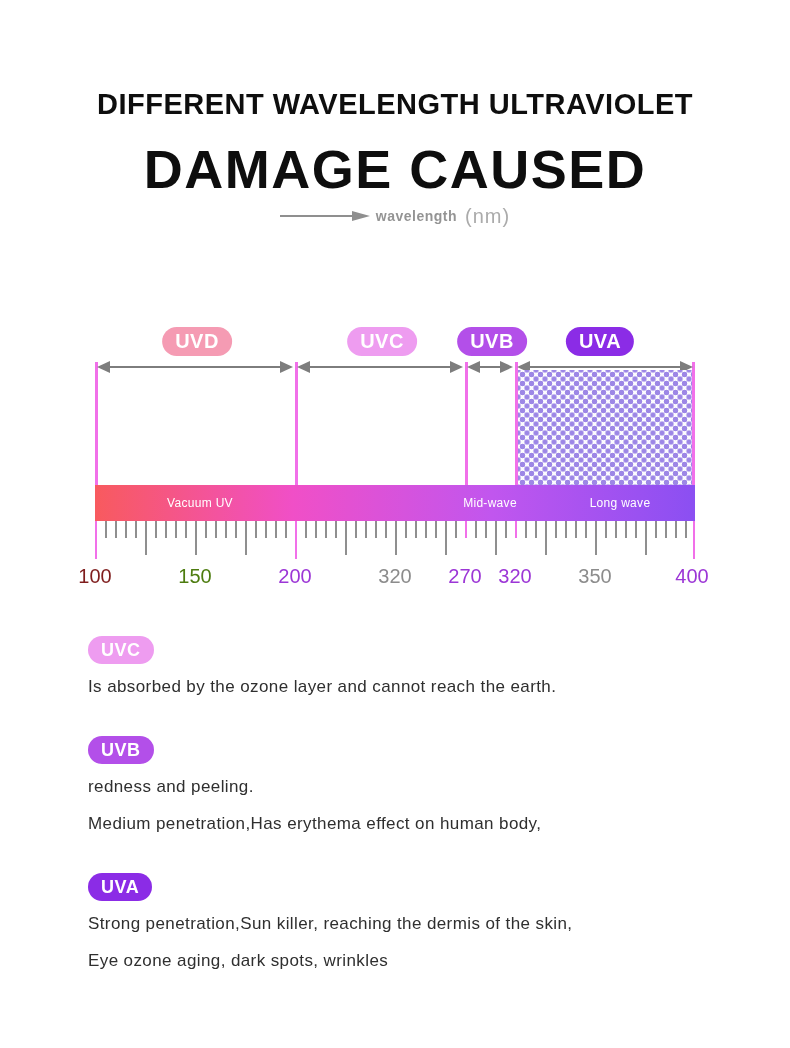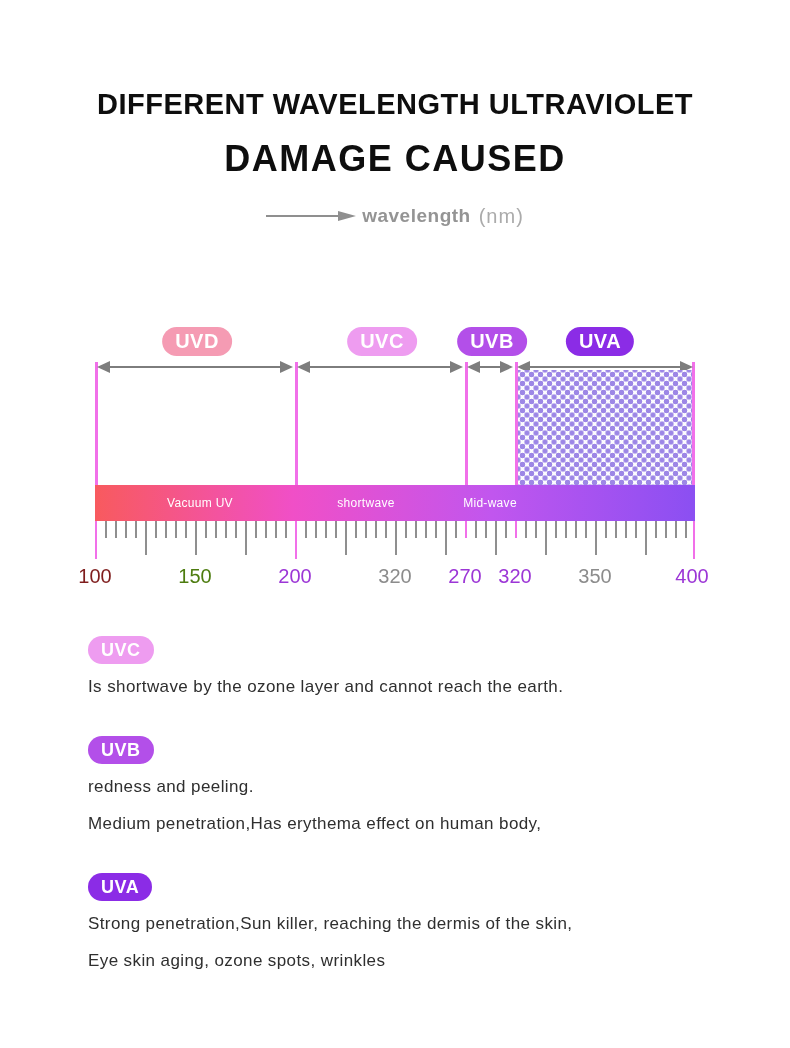--- a/index.html
+++ b/index.html
@@ -3,29 +3,29 @@
 <meta charset="utf-8">
 <style>
   html,body{margin:0;padding:0;background:#ffffff;}
   body{font-family:"Liberation Sans", sans-serif; -webkit-font-smoothing:antialiased;}
   .page{position:relative;width:790px;height:1048px;background:#ffffff;overflow:hidden;}
 
   
   .title1{position:absolute;top:88px;left:0;width:790px;text-align:center;
           font-size:29px;font-weight:700;color:#0e0e0e;letter-spacing:.5px;margin:0;}
   .title2{position:absolute;top:138px;left:0;width:790px;text-align:center;
-          font-size:36px;font-weight:700;color:#0e0e0e;letter-spacing:1.5px;margin:0;}
+          font-size:54px;font-weight:700;color:#0e0e0e;letter-spacing:1.5px;margin:0;}
 
   
   .wl-row{position:absolute;top:200px;left:0;width:790px;height:32px;
           display:flex;align-items:center;justify-content:center;}
   .wl-line{display:inline-block;width:72px;height:2px;background:#8f8f8f;}
   .wl-head{display:inline-block;width:0;height:0;border-top:5px solid transparent;
            border-bottom:5px solid transparent;border-left:18px solid #8f8f8f;margin-right:6px;}
-  .wl-text{font-size:19px;font-weight:700;color:#949494;letter-spacing:.5px;}
+  .wl-text{font-size:14px;font-weight:700;color:#949494;letter-spacing:.5px;}
   .wl-unit{font-size:20px;font-weight:400;color:#ababab;margin-left:8px;letter-spacing:1px;}
 
   
   .diagram{position:absolute;top:320px;left:95px;width:600px;height:295px;}
   .badge-top{position:absolute;top:7px;height:29px;padding:0 13px;border-radius:15px;
              display:flex;align-items:center;justify-content:center;
              color:#fff;font-size:20px;font-weight:700;letter-spacing:.5px;transform:translateX(-50%);}
   .v-line{position:absolute;top:42px;width:3px;height:123px;background:#f170e9;}
   .h-arrow{position:absolute;top:46px;height:2px;background:#7d7d7d;}
   .h-arrow::before{content:"";position:absolute;left:-2px;top:-5px;width:0;height:0;
@@ -74,22 +74,22 @@
       <div class="h-arrow" style="left: 4px; width: 192px; background: rgb(125, 125, 125);"></div>
       <div class="badge-top" style="left: 287px; background: rgb(238, 156, 240);">UVC</div>
       <div class="h-arrow" style="left: 204px; width: 162px; background: rgb(125, 125, 125);"></div>
       <div class="badge-top" style="left: 397px; background: rgb(179, 79, 233);">UVB</div>
       <div class="h-arrow" style="left: 374px; width: 42px; background: rgb(125, 125, 125);"></div>
       <div class="badge-top" style="left: 505px; background: rgb(139, 44, 230);">UVA</div>
       <div class="h-arrow" style="left: 424px; width: 172px; background: rgb(125, 125, 125);"></div>
       <div class="dotted" style="left: 423px; width: 174px;"></div>
       <div class="bar" style="background: linear-gradient(90deg, rgb(248, 90, 94) 0%, rgb(240, 79, 199) 33%, rgb(193, 86, 238) 66%, rgb(139, 79, 242) 100%);">
         <div class="bar-label" style="left: 105px;">Vacuum UV</div>
-        <div class="bar-label" style="left: 271px;">shortwave</div>
         <div class="bar-label" style="left: 395px;">Mid-wave</div>
+        <div class="bar-label" style="left: 525px;">Long wave</div>
       </div>
       <div class="tick" style="left: 0px; height: 38px; background: rgb(241, 112, 233);"></div>
       <div class="tick" style="left: 10px; height: 17px; background: rgb(143, 143, 143);"></div>
       <div class="tick" style="left: 20px; height: 17px; background: rgb(143, 143, 143);"></div>
       <div class="tick" style="left: 30px; height: 17px; background: rgb(143, 143, 143);"></div>
       <div class="tick" style="left: 40px; height: 17px; background: rgb(143, 143, 143);"></div>
       <div class="tick" style="left: 50px; height: 34px; background: rgb(143, 143, 143);"></div>
       <div class="tick" style="left: 60px; height: 17px; background: rgb(143, 143, 143);"></div>
       <div class="tick" style="left: 70px; height: 17px; background: rgb(143, 143, 143);"></div>
       <div class="tick" style="left: 80px; height: 17px; background: rgb(143, 143, 143);"></div>
@@ -149,17 +149,17 @@
       <div class="axis-num" style="left: 100px; color: #4d7c0f;">150</div>
       <div class="axis-num" style="left: 200px; color: rgb(156, 54, 214);">200</div>
       <div class="axis-num" style="left: 300px; color: rgb(140, 140, 140);">320</div>
       <div class="axis-num" style="left: 370px; color: rgb(156, 54, 214);">270</div>
       <div class="axis-num" style="left: 420px; color: rgb(156, 54, 214);">320</div>
       <div class="axis-num" style="left: 500px; color: rgb(140, 140, 140);">350</div>
       <div class="axis-num" style="left: 597px; color: rgb(156, 54, 214);">400</div>
     </div>
 
   <div class="sections" id="sections">
-      <div class="section"><span class="badge-sm" style="background: rgb(238, 156, 240);">UVC</span><p>Is shortwave by the ozone layer and cannot reach the earth.</p></div>
+      <div class="section"><span class="badge-sm" style="background: rgb(238, 156, 240);">UVC</span><p>Is absorbed by the ozone layer and cannot reach the earth.</p></div>
       <div class="section"><span class="badge-sm" style="background: rgb(179, 79, 233);">UVB</span><p>redness and peeling.</p><p>Medium penetration,Has erythema effect on human body,</p></div>
-      <div class="section"><span class="badge-sm" style="background: rgb(139, 44, 230);">UVA</span><p>Strong penetration,Sun killer, reaching the dermis of the skin,</p><p>Eye skin aging, ozone spots, wrinkles</p></div>
+      <div class="section"><span class="badge-sm" style="background: rgb(139, 44, 230);">UVA</span><p>Strong penetration,Sun killer, reaching the dermis of the skin,</p><p>Eye ozone aging, dark spots, wrinkles</p></div>
     </div>
 </div>
 
 </body></html>

